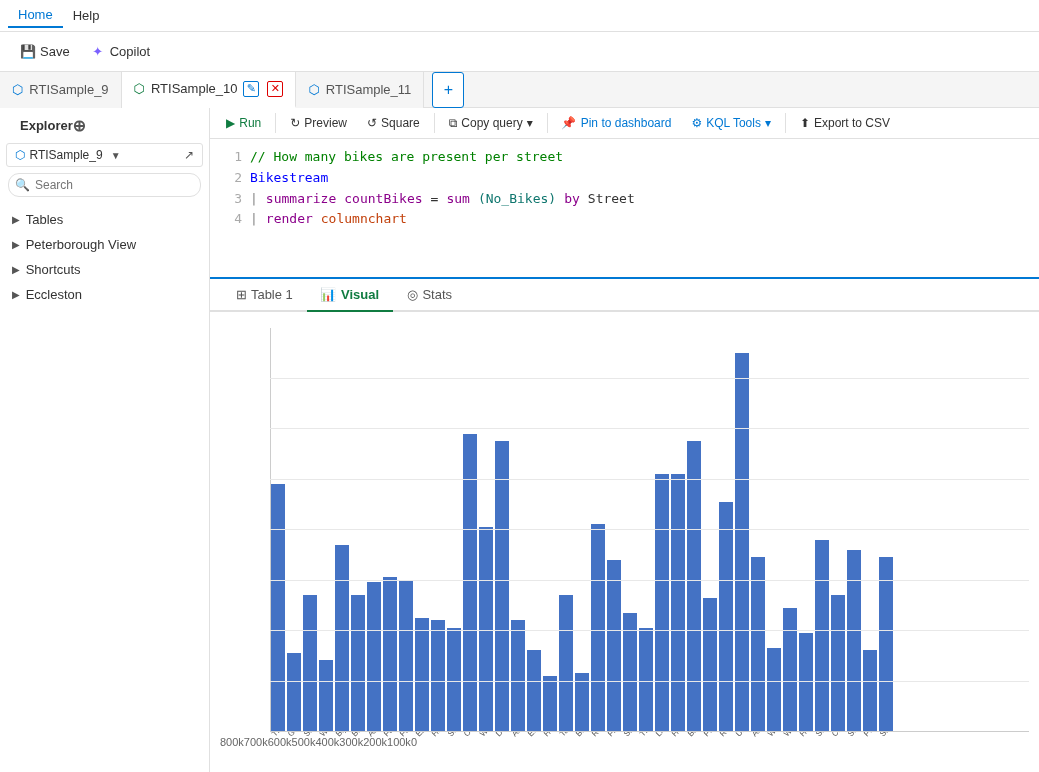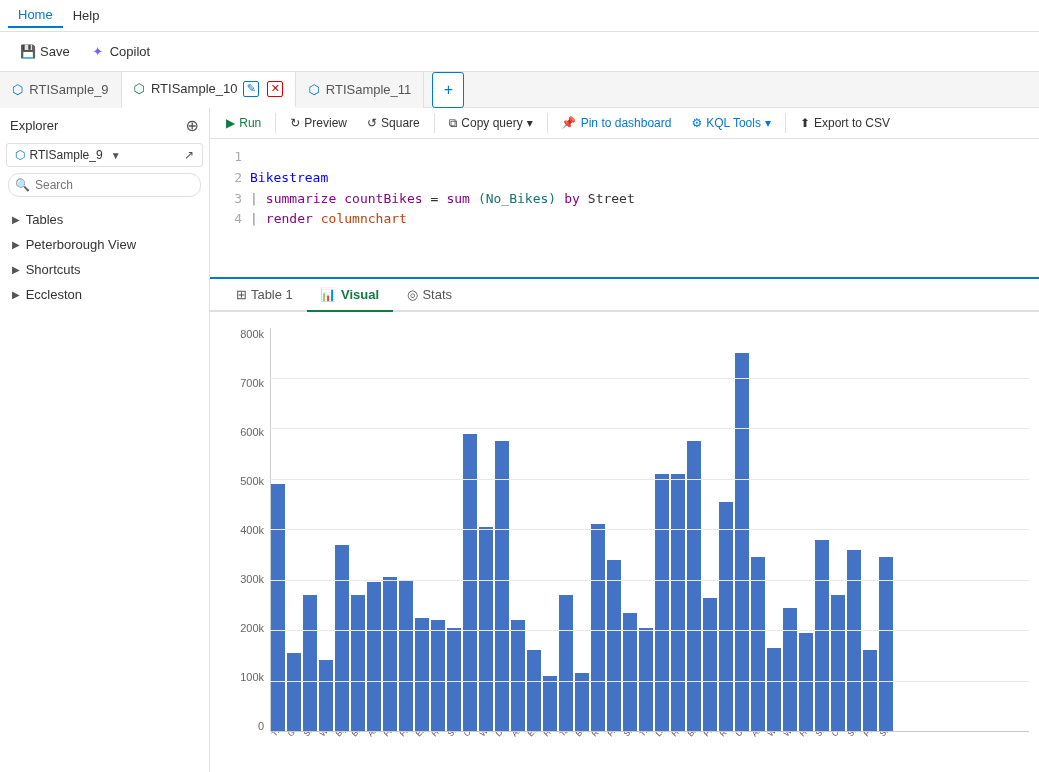--- a/index.html
+++ b/index.html
@@ -21,21 +21,21 @@
     .tab.active { background: #fff; border-bottom: 2px solid #fff; color: #333; }
     .tab-edit { width: 16px; height: 16px; display: flex; align-items: center; justify-content: center; border: 1px solid #0078d4; border-radius: 2px; font-size: 11px; color: #0078d4; margin-right: 2px; }
     .tab-close-box { width: 16px; height: 16px; display: flex; align-items: center; justify-content: center; border: 1px solid #d00; border-radius: 2px; font-size: 11px; color: #d00; }
     .tab-add { width: 32px; height: 36px; display: flex; align-items: center; justify-content: center; cursor: pointer; border: 1px solid #0078d4; margin: 4px 8px; border-radius: 3px; color: #0078d4; font-size: 16px; background: #fff; }
     
     
     .main-layout { display: flex; height: calc(772px - 32px - 40px - 36px); }
     
     
     .sidebar { width: 210px; border-right: 1px solid #e0e0e0; display: flex; flex-direction: column; background: #fff; }
-    .sidebar-header { display: flex; align-items: center; justify-content: space-between; padding: 8px 10px; font-weight: 400; font-size: 13px; }
+    .sidebar-header { display: flex; align-items: center; padding: 8px 20px; font-weight: 700; font-size: 13px; }
     .sidebar-db { display: flex; align-items: center; gap: 4px; padding: 4px 8px; margin: 0 6px; border: 1px solid #e0e0e0; border-radius: 3px; font-size: 12px; cursor: pointer; background: #fff; }
     .sidebar-search { margin: 6px 8px; position: relative; }
     .sidebar-search input { width: 100%; padding: 4px 8px 4px 26px; border: 1px solid #e0e0e0; border-radius: 11px; font-size: 12px; outline: none; }
     .sidebar-search-icon { position: absolute; left: 7px; top: 50%; transform: translateY(-50%); color: #888; font-size: 12px; }
     .sidebar-tree { flex: 1; overflow-y: auto; padding: 4px 0; }
     .tree-item { display: flex; align-items: center; gap: 6px; padding: 5px 12px; cursor: pointer; font-size: 13px; color: #333; }
     .tree-arrow { color: #555; font-size: 10px; }
     
     
     .editor-area { flex: 1; display: flex; flex-direction: column; }
@@ -56,21 +56,21 @@
     
     
     .results-area { flex: 1; display: flex; flex-direction: column; min-height: 0; }
     .result-tabs { display: flex; align-items: center; padding: 0 12px; border-bottom: 2px solid #e0e0e0; gap: 0; }
     .result-tab { display: flex; align-items: center; gap: 4px; padding: 8px 14px; font-size: 13px; color: #555; cursor: pointer; border-bottom: 2px solid transparent; margin-bottom: -2px; }
     .result-tab.active { color: #107c41; border-bottom: 2px solid #107c41; font-weight: 600; }
     
     
     .chart-area { flex: 1; padding: 16px 10px 0 10px; overflow: hidden; position: relative; }
     .chart-container { width: 100%; height: 100%; position: relative; }
-    .y-axis { position: absolute; left: 0; top: 0; bottom: 40px; width: 50px; display: flex; flex-direction: column; justify-content: space-between; align-items: flex-end; padding-right: 6px; }
+    .y-axis { position: absolute; left: 0; top: 0; bottom: 24px; width: 50px; display: flex; flex-direction: row; justify-content: space-between; align-items: flex-end; padding-right: 6px; }
     .y-label { font-size: 11px; color: #666; }
     .bars-area { position: absolute; left: 50px; right: 0; top: 0; bottom: 40px; display: flex; align-items: flex-end; gap: 2px; border-bottom: 1px solid #ccc; border-left: 1px solid #ccc; overflow: hidden; }
     .bar { background: #4472c4; flex-shrink: 0; width: 14px; cursor: pointer; }
     .x-labels { position: absolute; left: 50px; right: 0; bottom: 0; height: 40px; display: flex; align-items: flex-start; gap: 2px; overflow: hidden; }
     .x-label { flex-shrink: 0; width: 14px; font-size: 8px; color: #555; transform: rotate(-45deg); transform-origin: top left; white-space: nowrap; }
     .grid-line { position: absolute; left: 50px; right: 0; border-top: 1px solid #e8e8e8; }
   </style>
 </head>
 <body>
 
@@ -186,20 +186,21 @@
       <div class="btn-divider"></div>
       <button class="editor-btn">
         <span>⬆</span>
         <span>Export to CSV</span>
       </button>
     </div>
 
     <div class="code-editor">
       <div class="line">
         <span class="line-num">1</span>
+        <span class="code-comment">// How many bikes are present per street</span>
       </div>
       <div class="line">
         <span class="line-num">2</span>
         <span class="code-table">Bikestream</span>
       </div>
       <div class="line">
         <span class="line-num">3</span>
         <span style="color:#888;">| </span>
         <span class="code-keyword">summarize </span>
         <span style="color:#8b008b;">countBikes</span>

